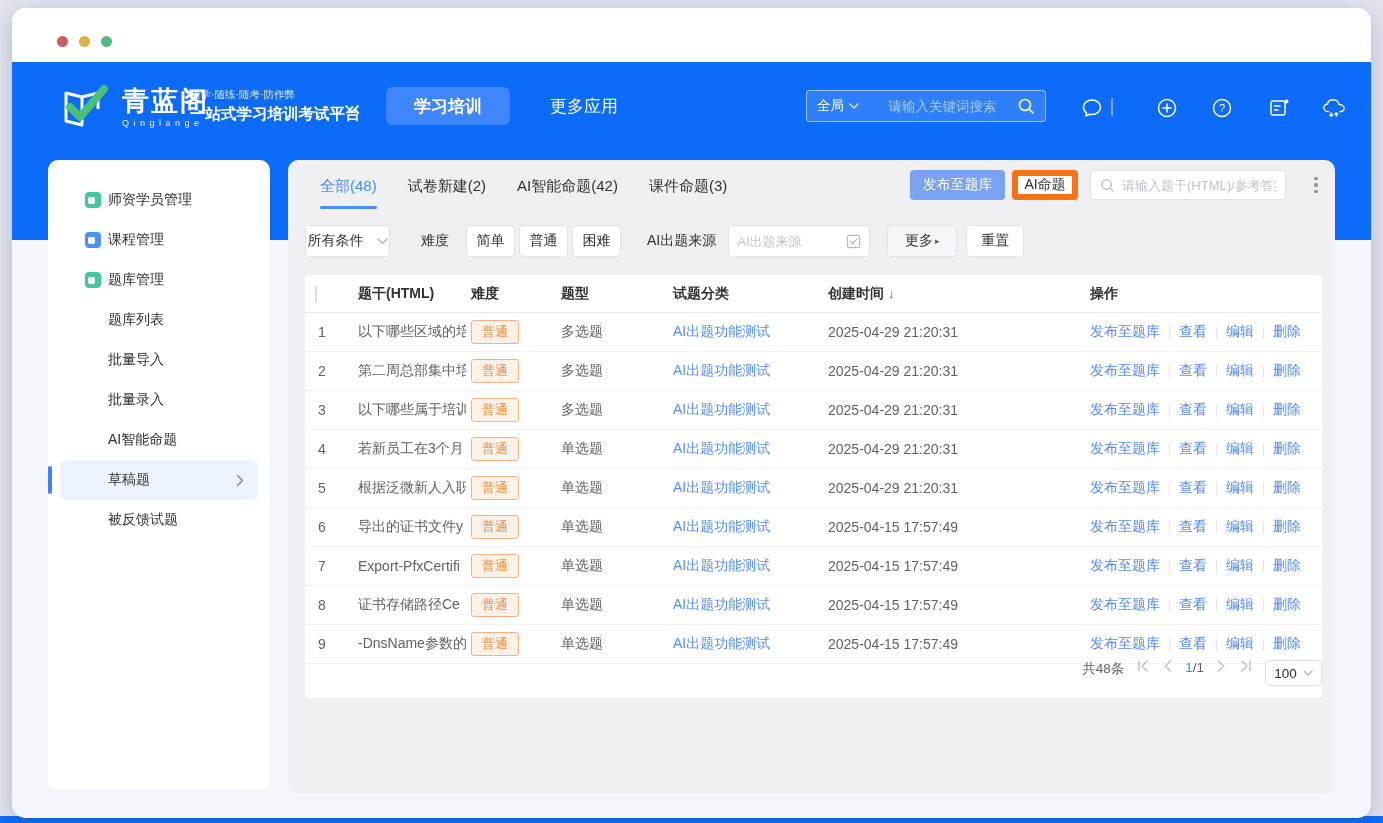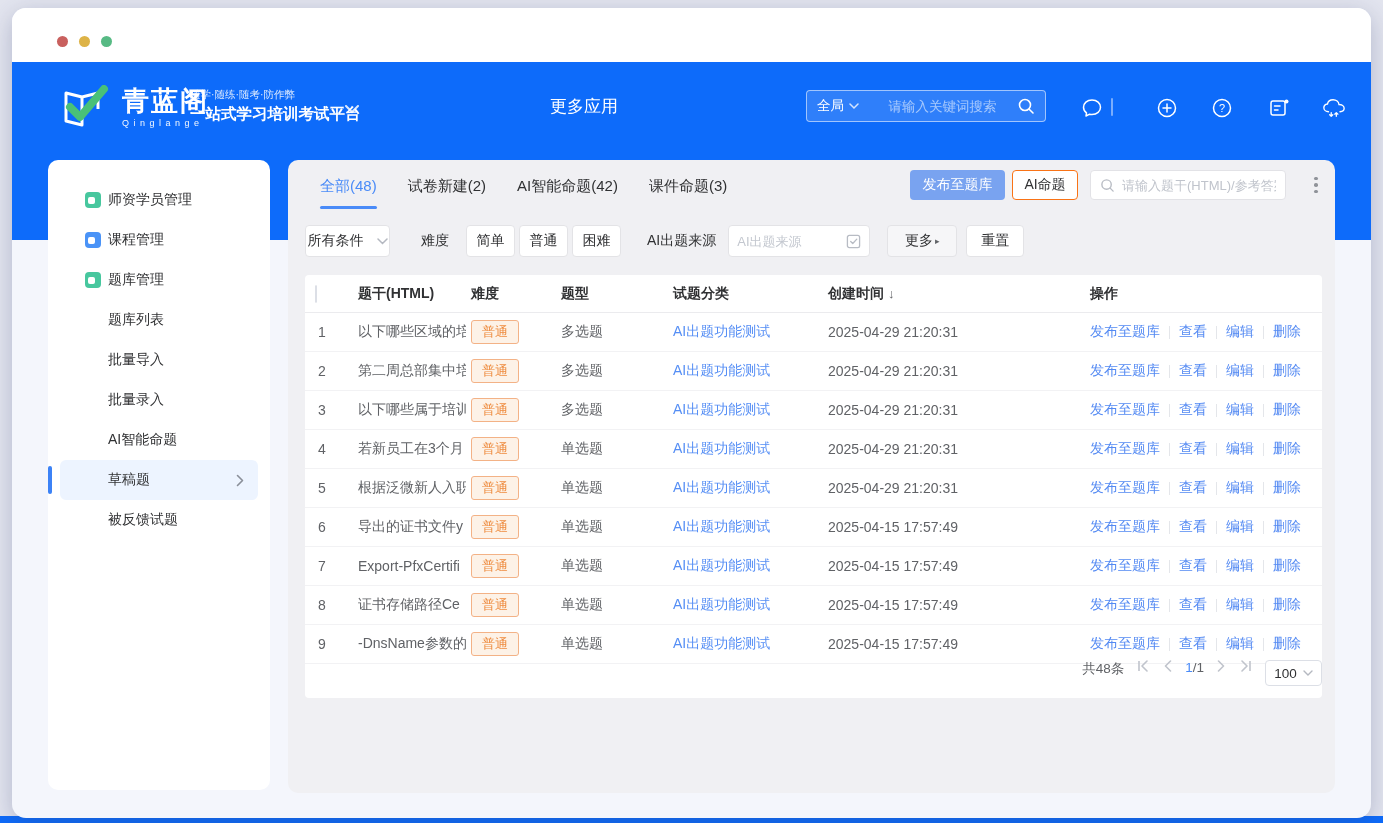--- a/index.html
+++ b/index.html
@@ -49,21 +49,21 @@
   .side-item .chev { position:absolute; right:14px; top:13px; }
   
   .mainpanel { position:absolute; left:276px; top:152px; width:1047px; height:633px; background:#f0f0f3; border-radius:10px; }
   .tabsrow { position:relative; height:58px; }
   .tabs { position:absolute; left:32px; top:17px; display:flex; gap:31px; }
   .tab { position:relative; font-size:15px; color:#303133; padding-bottom:13px; cursor:pointer; white-space:nowrap; }
   .tab.active { color:#4a8bf8; }
   .tab.active::after { content:""; position:absolute; left:0; right:0; bottom:0; height:3px; background:#4a8bf8; border-radius:2px; }
   .btn { display:flex; align-items:center; justify-content:center; font-size:14px; border-radius:4px; cursor:pointer; white-space:nowrap; }
   .publish-btn { position:absolute; left:622px; top:10px; width:95px; height:30px; color:#fff; background:#79a3f0; }
-  .ai-btn { position:absolute; left:724px; top:10px; width:66px; height:30px; background:#fff; border:1px solid #f97316; color:#303133; }
+  .ai-btn { position:absolute; left:724px; top:10px; width:66px; height:30px; background:#fff; border:6px solid #f97316; color:#303133; }
   .stem-search { position:absolute; left:802px; top:10px; width:196px; height:30px; background:#fff; border:1px solid #e2e2e6;
                  border-radius:4px; display:flex; align-items:center; padding:0 9px; }
   .stem-search input { flex:1; margin-left:7px; border:none; outline:none; font-size:13px; color:#303133; min-width:0; font-family:inherit; }
   .stem-search input::placeholder { color:#c0c4cc; }
   .kebab { position:absolute; left:1018px; top:12px; width:20px; height:26px; display:flex; flex-direction:column;
            align-items:center; justify-content:center; gap:3px; cursor:pointer; }
   .kebab i { width:3.5px; height:3.5px; background:#909399; border-radius:50%; }
   
   .filters { position:absolute; left:17px; top:65px; height:32px; display:flex; align-items:center; }
   .fbtn { height:32px; background:#fff; border:1px solid #e3e3e6; border-radius:4px; display:flex; align-items:center;
@@ -135,20 +135,23 @@
         <div class="slogan">
           <div class="slogan-small">随学·随练·随考·防作弊</div>
           <div class="slogan-big">一站式学习培训考试平台</div>
         </div>
         <span class="hdr-chev">
           <svg width="14" height="9" viewBox="0 0 14 9">
               <polyline points="1,1 7,7 13,1" stroke="rgba(255,255,255,.85)" stroke-width="2" fill="none" stroke-linecap="round"></polyline>
             </svg>
         </span>
 
+        <div class="nav-btn active">
+            <span>学习培训</span>
+          </div>
         <div class="nav-btn plain">
             <span>更多应用</span>
           </div>
 
         <div class="hsearch">
           <span class="scope">全局</span>
           <span style="margin-left:5px;display:flex;">
             <svg width="10" height="7" viewBox="0 0 10 7">
                 <polyline points="1,1 5,5 9,1" stroke="rgba(255,255,255,.8)" stroke-width="1.5" fill="none" stroke-linecap="round"></polyline>
               </svg>

